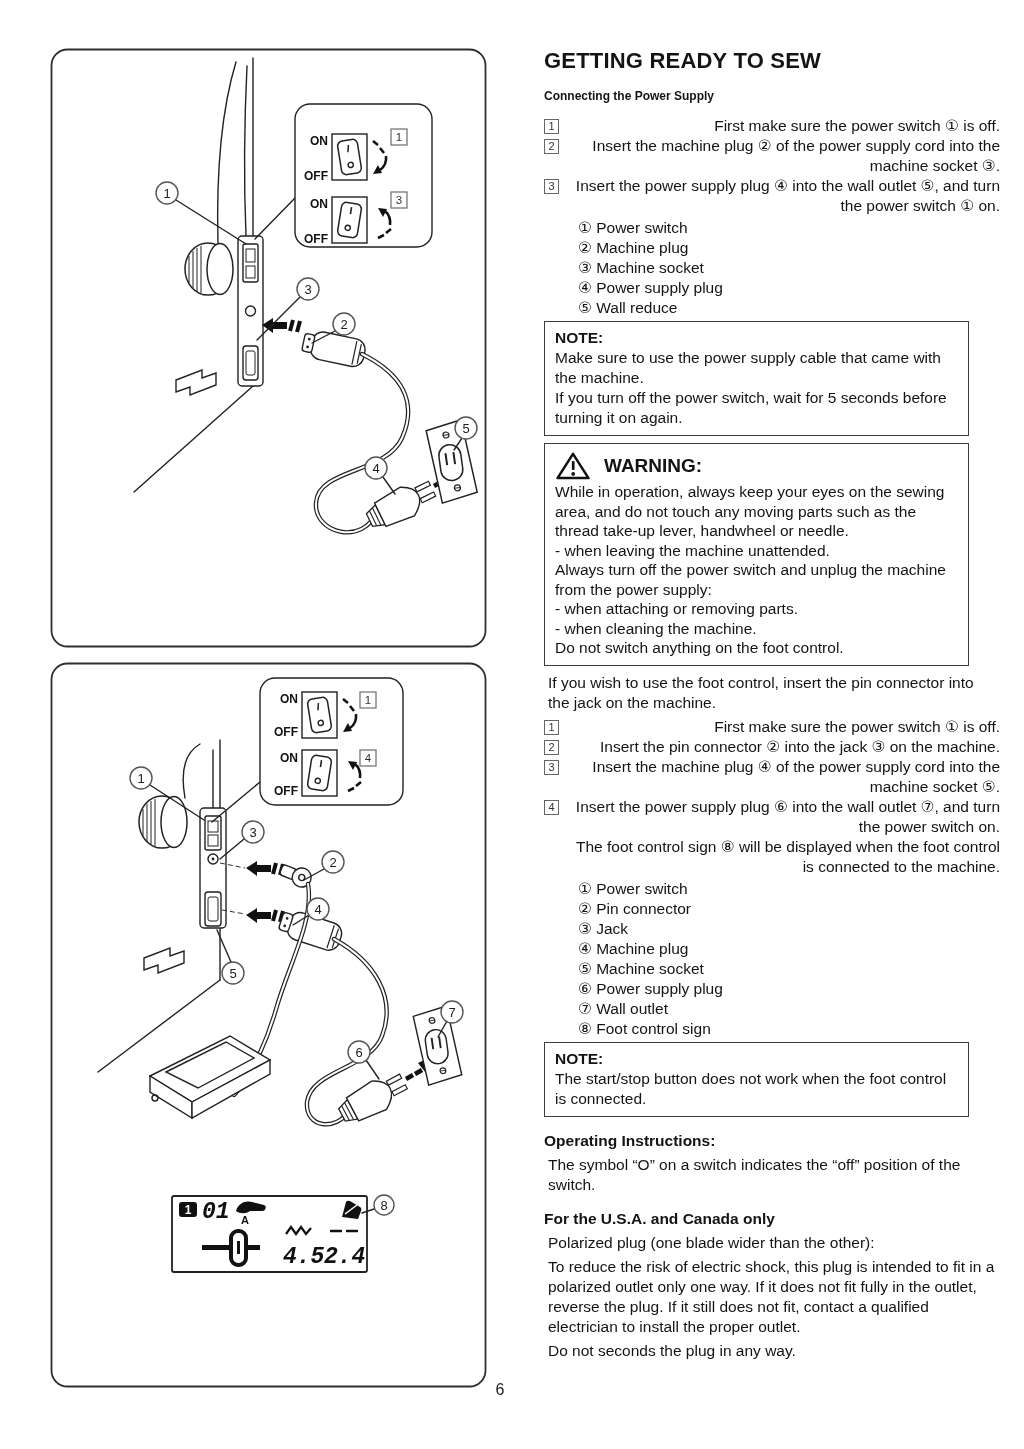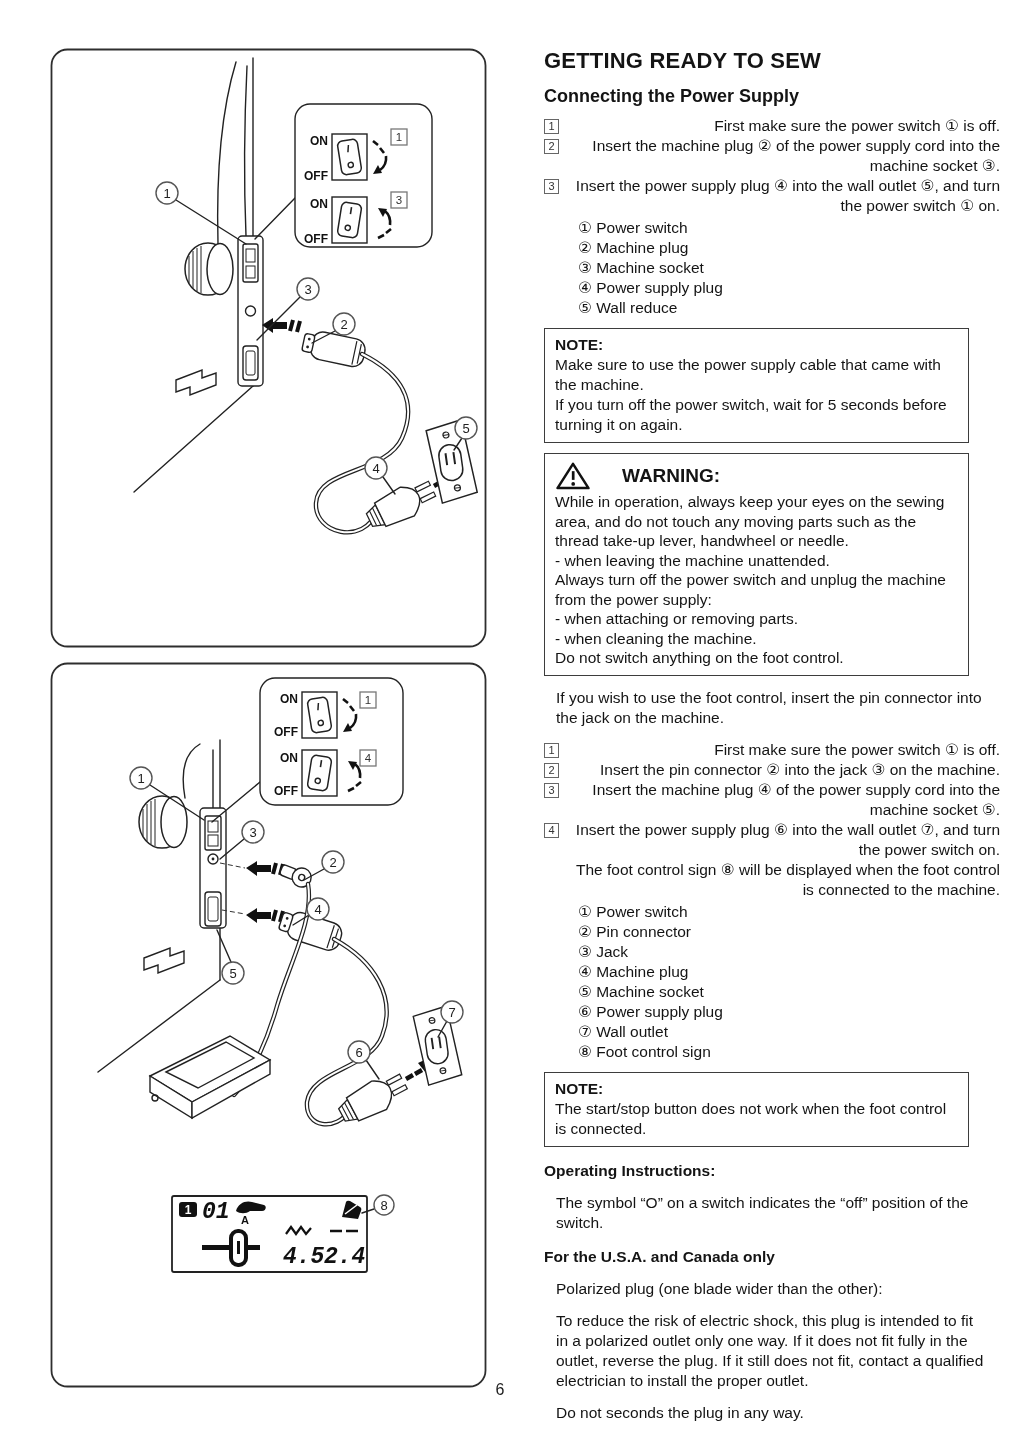--- a/index.html
+++ b/index.html
@@ -19,33 +19,33 @@
   .callout circle{fill:#fff;stroke:#555;stroke-width:1.4;}
   .callout text{font:400 13px "Liberation Sans",sans-serif;fill:#222;text-anchor:middle;}
   .sqnum rect{fill:#fff;stroke:#777;stroke-width:1.3;}
   .sqnum text{font:400 11.5px "Liberation Sans",sans-serif;fill:#333;text-anchor:middle;}
   .seg{font:italic 700 23px "Liberation Mono","DejaVu Sans Mono",monospace;fill:#111;}
   .modetxt{font:700 12px "Liberation Sans",sans-serif;fill:#fff;text-anchor:middle;}
   .lcdA{font:700 11px "Liberation Sans",sans-serif;fill:#111;text-anchor:middle;}
 
   .col{position:absolute;left:544px;top:46px;width:456px;font-size:15.5px;line-height:20px;}
   .col h1{font-size:22px;line-height:26px;margin:2px 0 6px;letter-spacing:.2px;}
-  .col h2{font-size:18px;line-height:21px;margin:12px 0 9px;}
+  .col h2{font-size:12px;line-height:21px;margin:12px 0 9px;}
   .col h3{font-size:15.5px;line-height:20px;margin:14px 0 0;}
   .steps{margin:0;}
   .step{display:flex;gap:9px;align-items:flex-start;}
   .sq{flex:0 0 15px;height:15px;border:1.4px solid #666;box-sizing:border-box;
       font-size:11px;line-height:12px;text-align:center;margin-top:3px;color:#333;}
   .stext{flex:1;text-align:right;}
   .legend{padding-left:34px;margin:2px 0 0;}
-  .box{border:1.6px solid #3d3d3d;box-sizing:border-box;width:425px;padding:6px 10px 7px;margin:10px 0 7px;}
+  .box{border:1.6px solid #3d3d3d;box-sizing:border-box;width:425px;padding:6px 10px 7px;margin:3px 0 7px;}
   .note-title{font-weight:700;}
   .warn .wline{line-height:19.5px;}
-  .warnhead{display:flex;align-items:center;gap:31px;font-size:19px;font-weight:700;height:28px;margin:2px 0 2px;}
-  p{margin:12px;}
+  .warnhead{display:flex;align-items:center;gap:13px;font-size:19px;font-weight:700;height:28px;margin:2px 0 2px;}
+  p{margin:4px;}
   .pagenum{position:absolute;top:1381px;left:0;width:1000px;text-align:center;font-size:16px;color:#222;}
 </style>
 </head>
 <body>
 
 <svg id="fig1" class="fig" width="437" height="600" viewBox="0 0 437 600">
   <defs>
     <g id="rocker-off">
       <rect x="0" y="0" width="35" height="46" fill="#fff" stroke="#222" stroke-width="1.4"></rect>
       <g transform="translate(17.5,23) rotate(-9)">

